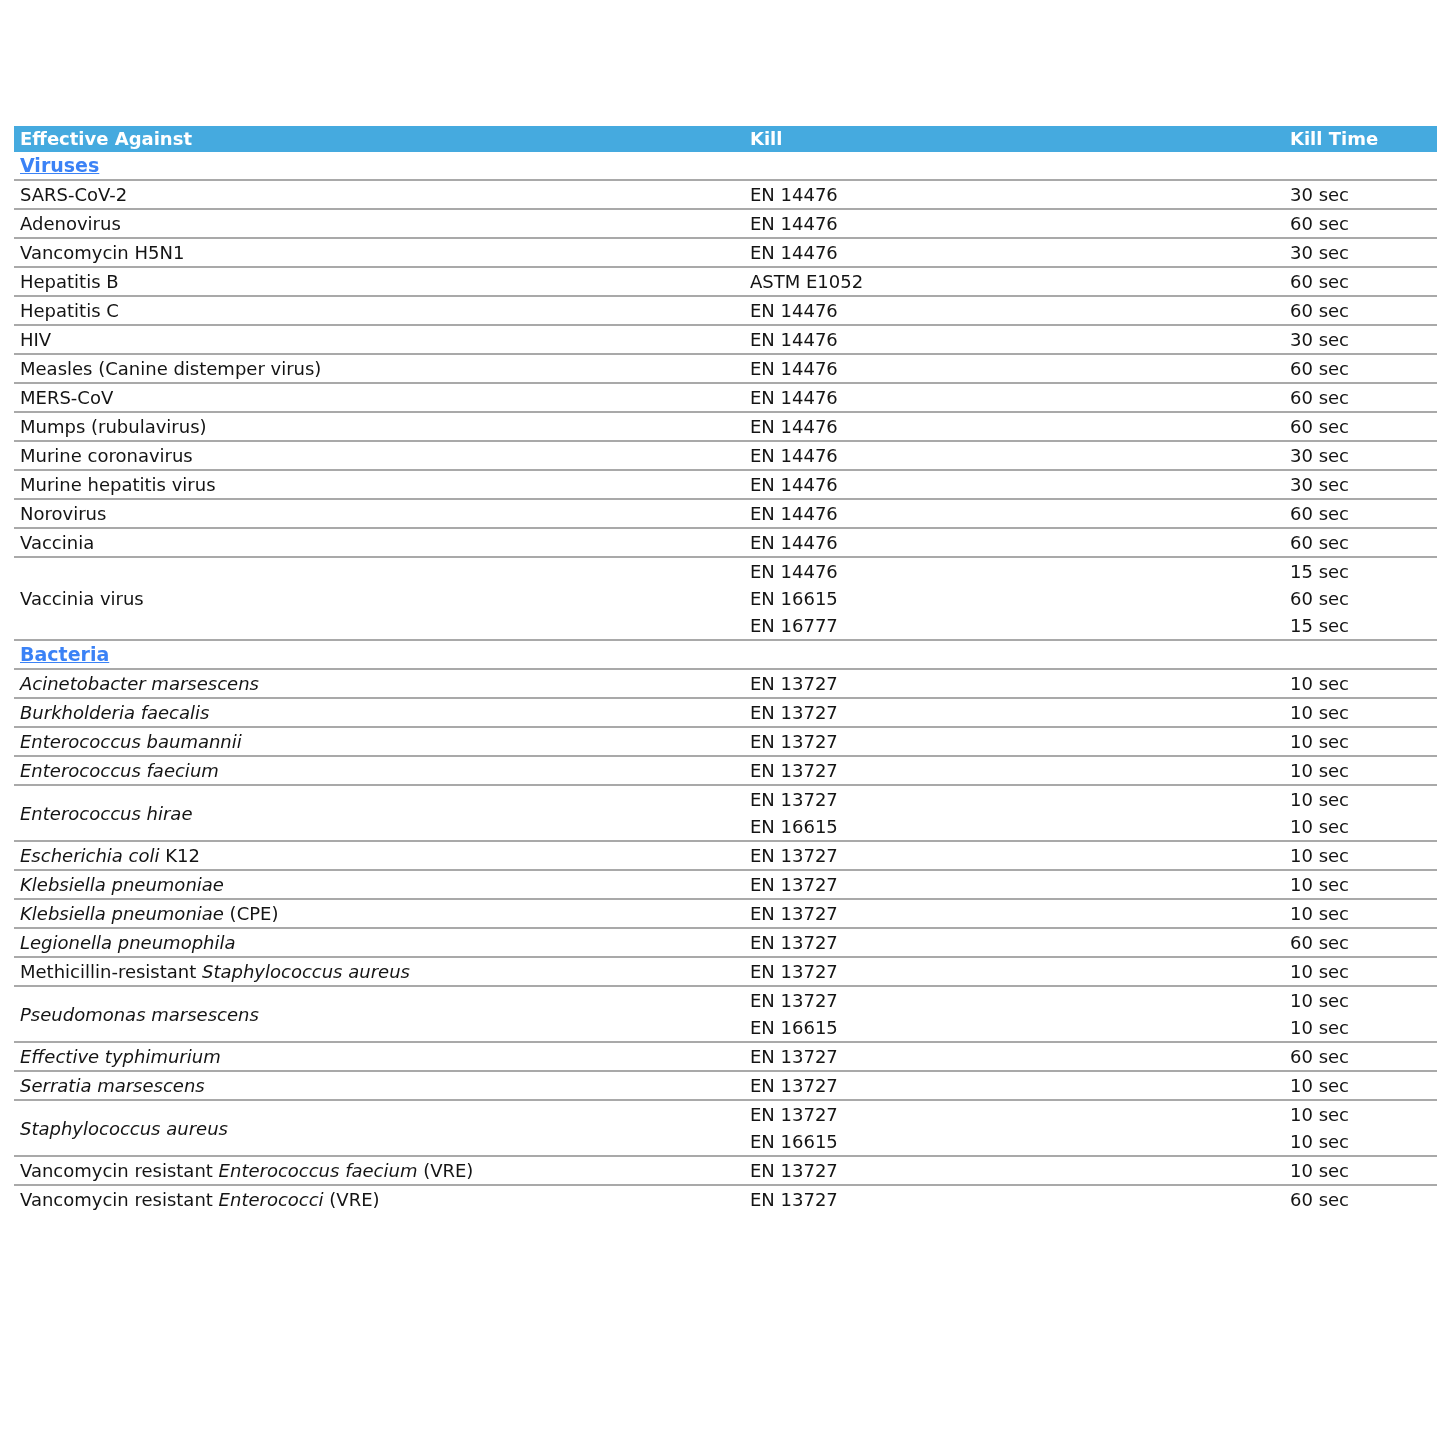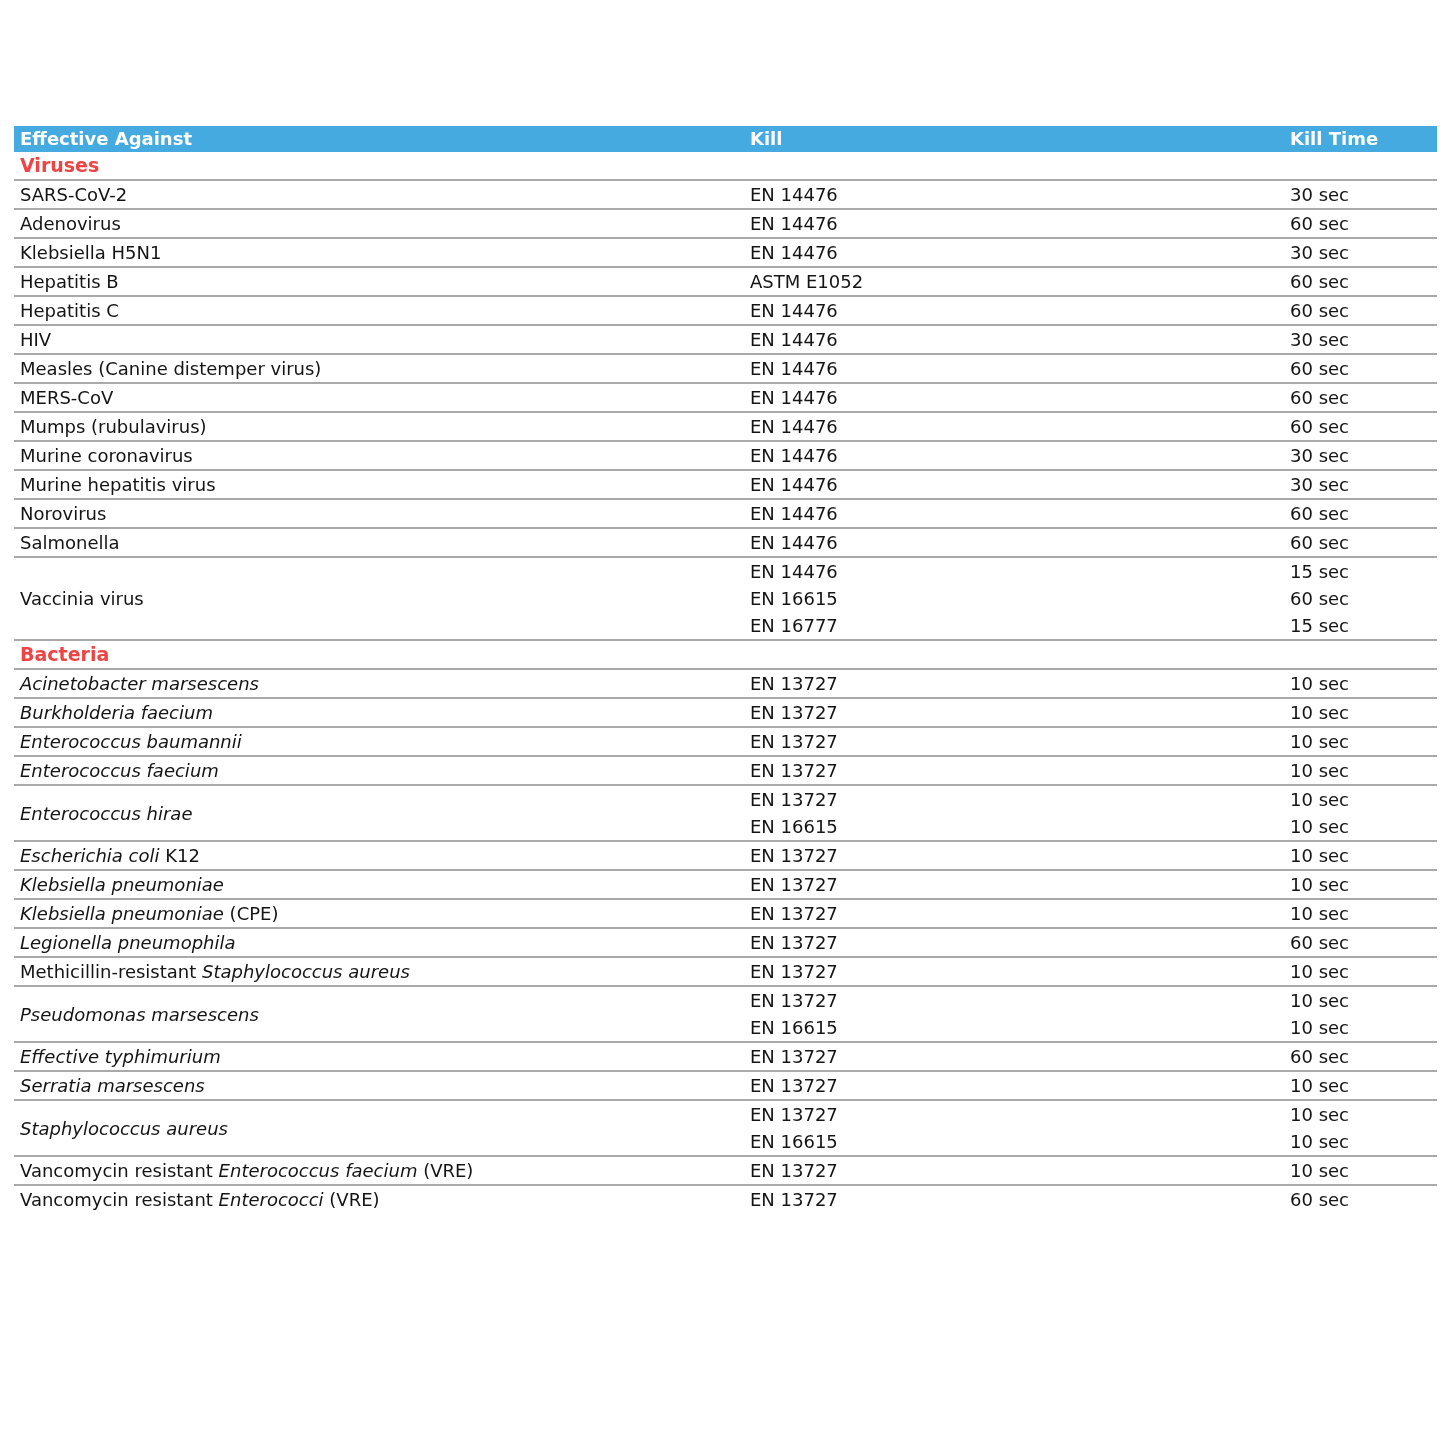--- a/index.html
+++ b/index.html
@@ -51,21 +51,22 @@
     vertical-align: middle;
     line-height: 21px;
     white-space: nowrap;
     overflow: hidden;
   }
   td.name-cell { padding-left: 6px; margin-top: 44px; }
   td.section-title {
     font-weight: bold;
     font-size: 19px;
     padding-left: 6px;
-    color: #ef4444;
+    color: #3b82f6;
+    text-decoration: underline;
   }
   td.bb { border-bottom: 2px solid var(--line-color, #a9a9a9); }
   span.it { font-style: italic; }
 </style>
 </head>
 <body>
 
 <div class="page">
   <div class="table-wrap">
     <table class="efficacy">
@@ -89,21 +90,21 @@
             <td rowspan="1" class="name-cell bb"><span>SARS-CoV-2</span></td>
             <td class="test-cell bb">EN 14476</td>
             <td class="kill-cell bb">30 sec</td>
           </tr>
           <tr>
             <td rowspan="1" class="name-cell bb"><span>Adenovirus</span></td>
             <td class="test-cell bb">EN 14476</td>
             <td class="kill-cell bb">60 sec</td>
           </tr>
           <tr>
-            <td rowspan="1" class="name-cell bb"><span>Klebsiella H5N1</span></td>
+            <td rowspan="1" class="name-cell bb"><span>Vancomycin H5N1</span></td>
             <td class="test-cell bb">EN 14476</td>
             <td class="kill-cell bb">30 sec</td>
           </tr>
           <tr>
             <td rowspan="1" class="name-cell bb"><span>Hepatitis B</span></td>
             <td class="test-cell bb">ASTM E1052</td>
             <td class="kill-cell bb">60 sec</td>
           </tr>
           <tr>
             <td rowspan="1" class="name-cell bb"><span>Hepatitis C</span></td>
@@ -139,21 +140,21 @@
             <td rowspan="1" class="name-cell bb"><span>Murine hepatitis virus</span></td>
             <td class="test-cell bb">EN 14476</td>
             <td class="kill-cell bb">30 sec</td>
           </tr>
           <tr>
             <td rowspan="1" class="name-cell bb"><span>Norovirus</span></td>
             <td class="test-cell bb">EN 14476</td>
             <td class="kill-cell bb">60 sec</td>
           </tr>
           <tr>
-            <td rowspan="1" class="name-cell bb"><span>Salmonella</span></td>
+            <td rowspan="1" class="name-cell bb"><span>Vaccinia</span></td>
             <td class="test-cell bb">EN 14476</td>
             <td class="kill-cell bb">60 sec</td>
           </tr>
           <tr>
             <td rowspan="3" class="name-cell bb"><span>Vaccinia virus</span></td>
             <td class="test-cell">EN 14476</td>
             <td class="kill-cell">15 sec</td>
           </tr>
           <tr>
             <td class="test-cell">EN 16615</td>
@@ -165,21 +166,21 @@
           </tr>
           <tr>
             <td colspan="3" class="section-title bb">Bacteria</td>
           </tr>
           <tr>
             <td rowspan="1" class="name-cell bb"><span class="it">Acinetobacter marsescens</span></td>
             <td class="test-cell bb">EN 13727</td>
             <td class="kill-cell bb">10 sec</td>
           </tr>
           <tr>
-            <td rowspan="1" class="name-cell bb"><span class="it">Burkholderia faecium</span></td>
+            <td rowspan="1" class="name-cell bb"><span class="it">Burkholderia faecalis</span></td>
             <td class="test-cell bb">EN 13727</td>
             <td class="kill-cell bb">10 sec</td>
           </tr>
           <tr>
             <td rowspan="1" class="name-cell bb"><span class="it">Enterococcus baumannii</span></td>
             <td class="test-cell bb">EN 13727</td>
             <td class="kill-cell bb">10 sec</td>
           </tr>
           <tr>
             <td rowspan="1" class="name-cell bb"><span class="it">Enterococcus faecium</span></td>

